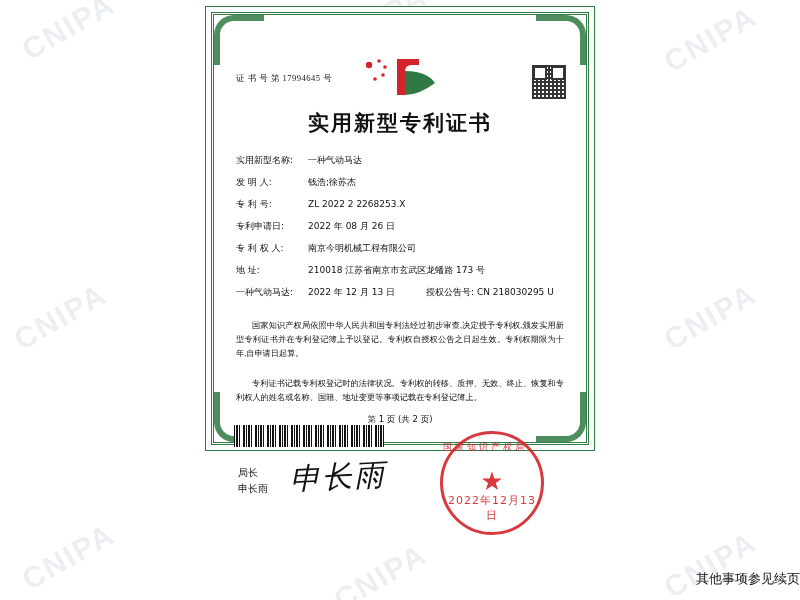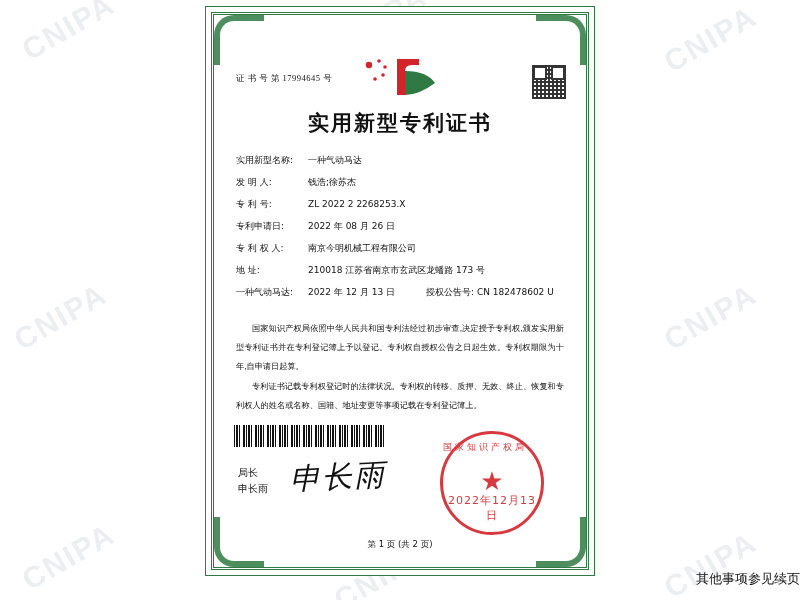--- a/index.html
+++ b/index.html
@@ -24,21 +24,21 @@
   .wm3{left:660px; top:22px;  font-size:30px; transform:rotate(-30deg);}
   .wm4{left:10px;  top:300px; font-size:30px; transform:rotate(-30deg);}
   .wm5{left:660px; top:300px; font-size:30px; transform:rotate(-30deg);}
   .wm6{left:18px;  top:540px; font-size:30px; transform:rotate(-30deg);}
   .wm7{left:330px; top:560px; font-size:30px; transform:rotate(-30deg);}
   .wm8{left:660px; top:548px; font-size:30px; transform:rotate(-30deg);}
 
   
   .page{
     position:absolute;
-    left:205px;top:6px;width:390px;height:570px;
+    left:205px;top:6px;width:390px;height:445px;
     background:#ffffff;
     border:1px solid #2f7a43;
     box-sizing:border-box;
   }
   .page:before{
     content:"";
     position:absolute;left:5px;top:5px;right:5px;bottom:5px;
     border:3px double #2f7a43;
     pointer-events:none;
   }
@@ -95,22 +95,22 @@
     font-size:9px;color:#111;line-height:22px;white-space:nowrap;
     font-family:"DejaVu Sans", sans-serif;
   }
   .field .lab{display:inline-block;width:72px;}
   .field .val{}
   .row2{position:relative;}
   .row2 .right{position:absolute;left:190px;top:0;}
 
   .para{
     position:absolute;left:8px;right:8px;top:none;
-    font-size:8.2px;line-height:19px;color:#111;text-align:justify;
-    font-family:Liberation Sans, sans-serif;
+    font-size:8.2px;line-height:14px;color:#111;text-align:justify;
+    font-family:Liberation Serif, serif;
   }
   .p1{top:294px;text-indent:16px;}
   .p2{top:352px;text-indent:16px;}
 
   
   .barcode{
     position:absolute;left:6px;top:400px;width:150px;height:22px;
     background:repeating-linear-gradient(90deg,
       #111 0 1px,#fff 1px 2px,#111 2px 4px,#fff 4px 5px,
       #111 5px 6px,#fff 6px 9px,#111 9px 11px,#fff 11px 12px);
@@ -219,21 +219,21 @@
       <div class="field">
         <span class="lab">专 利 权 人:</span><span class="val">南京今明机械工程有限公司</span>
       </div>
       <div class="field">
         <span class="lab">地 址:</span><span class="val">210018 江苏省南京市玄武区龙蟠路 173 号</span>
       </div>
       <div class="field row2">
         <span class="lab">一种气动马达:</span><span class="val">2022 年 12 月 13 日</span>
         <span class="right">
           <span>授权公告号:</span>
-          <span>CN 182478602 U</span>
+          <span>CN 218030295 U</span>
         </span>
       </div>
     </div>
 
     <div class="para p1">国家知识产权局依照中华人民共和国专利法经过初步审查,决定授予专利权,颁发实用新型专利证书并在专利登记簿上予以登记。专利权自授权公告之日起生效。专利权期限为十年,自申请日起算。</div>
     <div class="para p2">专利证书记载专利权登记时的法律状况。专利权的转移、质押、无效、终止、恢复和专利权人的姓名或名称、国籍、地址变更等事项记载在专利登记簿上。</div>
 
     <div class="barcode"></div>
 
     <div class="sign-label">

